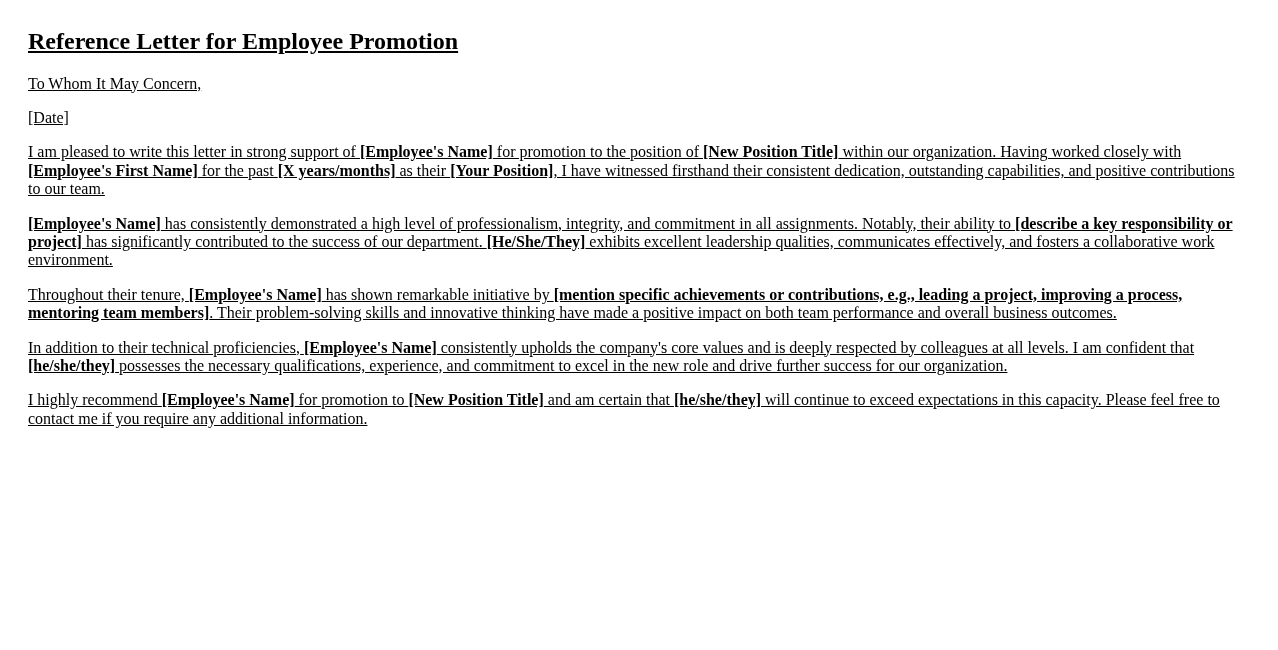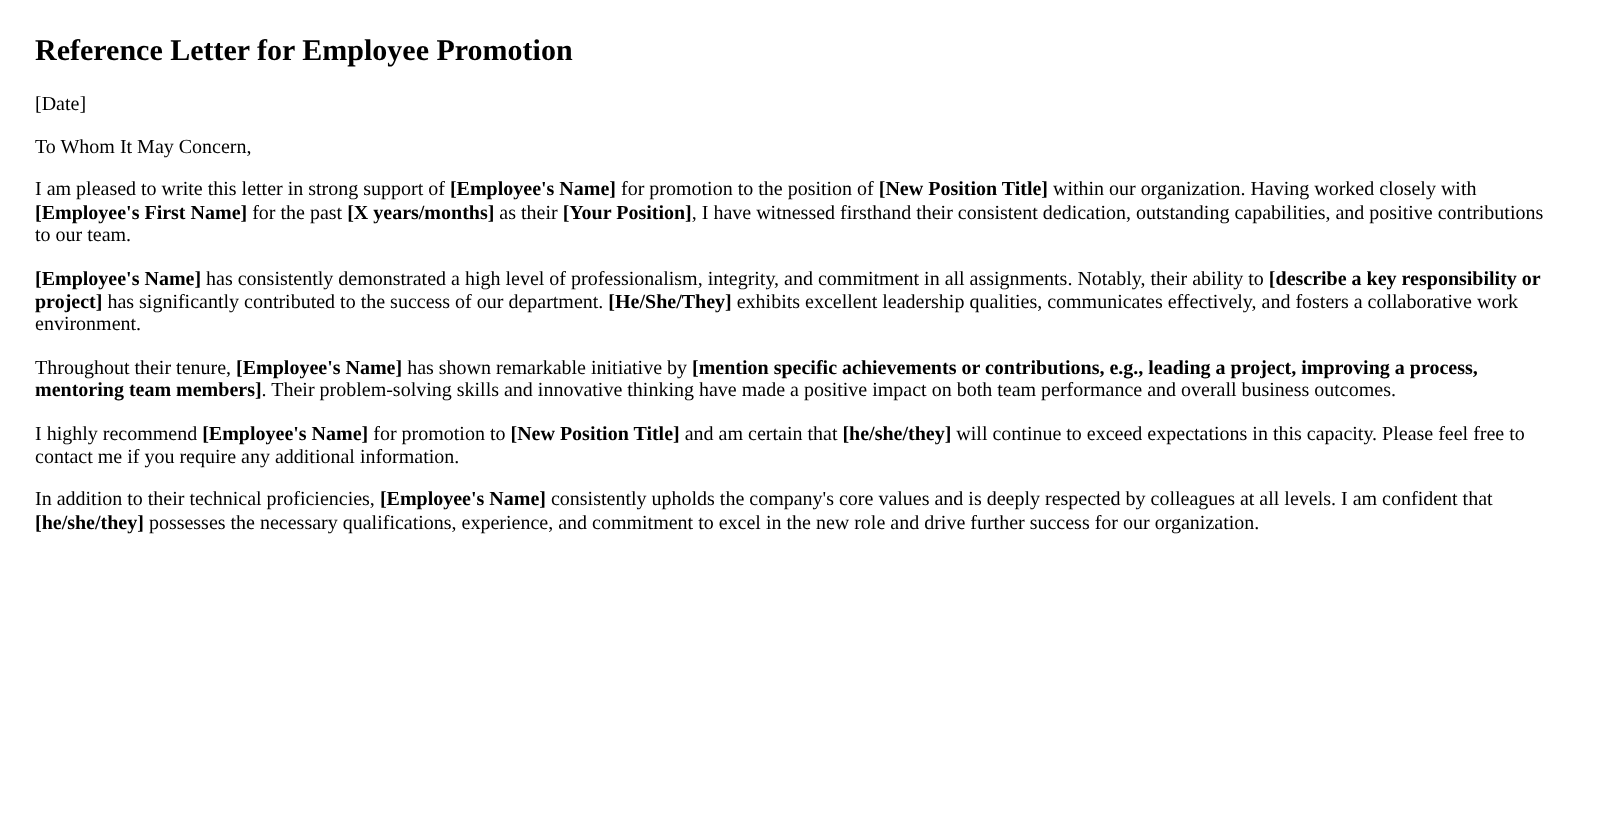--- a/index.html
+++ b/index.html
@@ -10,45 +10,46 @@
   .page {
     width: 1278px;
     min-height: 650px;
     box-sizing: border-box;
     padding: 9px 30px 8px 28px;
     font-family: "Liberation Serif", serif;
     font-size: 16px;
     line-height: 1.15;
     color: #000000;
     background: #ffffff;
+    text-decoration: underline;
   }
   .title {
     font-size: 24px;
     font-weight: bold;
     line-height: 1.15;
     margin: 19px 0;
   }
   .page p {
     margin: 16px 0;
   }
   b { font-weight: bold; }
 </style>
 </head>
 <body>
 
 <div class="page">
   <h1 class="title">Reference Letter for Employee Promotion</h1>
 
+  <p>To Whom It May Concern,</p>
+
   <p>[Date]</p>
-
-  <p>To Whom It May Concern,</p>
 
   <p>I am pleased to write this letter in strong support of <b>[Employee's Name]</b> for promotion to the position of <b>[New Position Title]</b> within our organization. Having worked closely with <b>[Employee's First Name]</b> for the past <b>[X years/months]</b> as their <b>[Your Position]</b>, I have witnessed firsthand their consistent dedication, outstanding capabilities, and positive contributions to our team.</p>
 
   <p><b>[Employee's Name]</b> has consistently demonstrated a high level of professionalism, integrity, and commitment in all assignments. Notably, their ability to <b>[describe a key responsibility or project]</b> has significantly contributed to the success of our department. <b>[He/She/They]</b> exhibits excellent leadership qualities, communicates effectively, and fosters a collaborative work environment.</p>
 
   <p>Throughout their tenure, <b>[Employee's Name]</b> has shown remarkable initiative by <b>[mention specific achievements or contributions, e.g., leading a project, improving a process, mentoring team members]</b>. Their problem-solving skills and innovative thinking have made a positive impact on both team performance and overall business outcomes.</p>
 
+  <p>In addition to their technical proficiencies, <b>[Employee's Name]</b> consistently upholds the company's core values and is deeply respected by colleagues at all levels. I am confident that <b>[he/she/they]</b> possesses the necessary qualifications, experience, and commitment to excel in the new role and drive further success for our organization.</p>
+
   <p>I highly recommend <b>[Employee's Name]</b> for promotion to <b>[New Position Title]</b> and am certain that <b>[he/she/they]</b> will continue to exceed expectations in this capacity. Please feel free to contact me if you require any additional information.</p>
-
-  <p>In addition to their technical proficiencies, <b>[Employee's Name]</b> consistently upholds the company's core values and is deeply respected by colleagues at all levels. I am confident that <b>[he/she/they]</b> possesses the necessary qualifications, experience, and commitment to excel in the new role and drive further success for our organization.</p>
 
 </div>
 
 </body></html>

